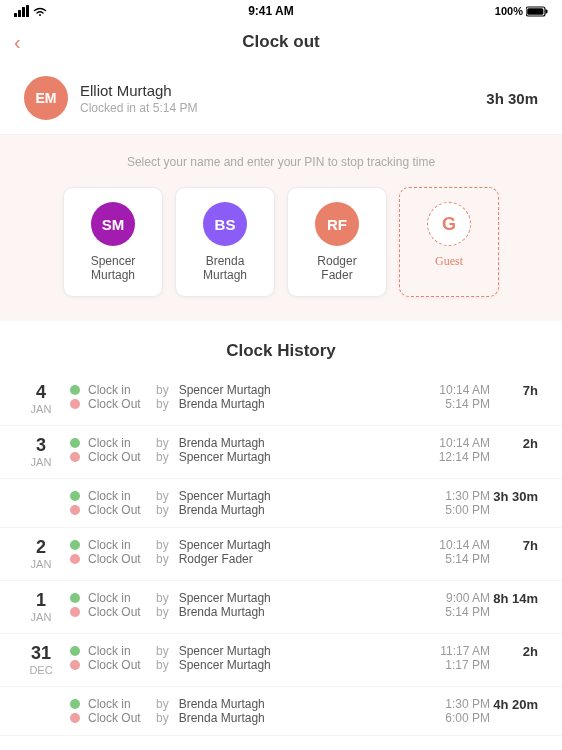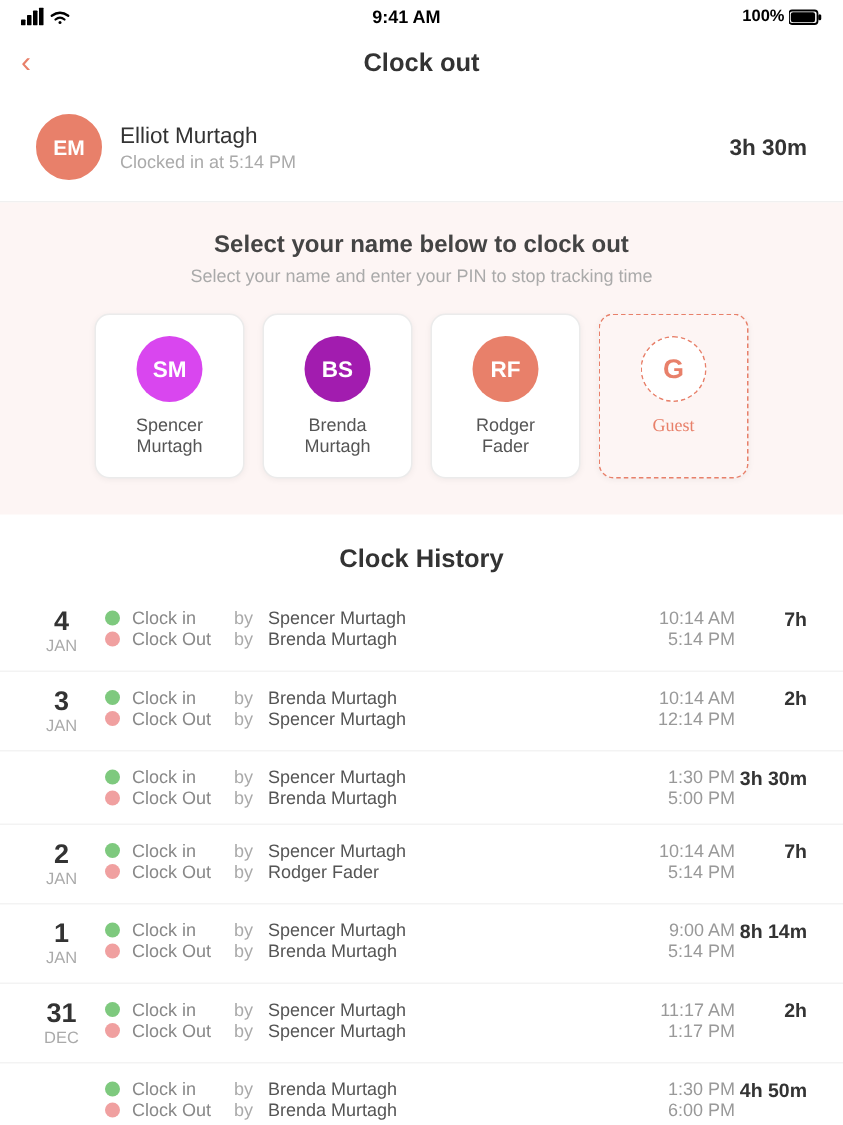--- a/index.html
+++ b/index.html
@@ -117,22 +117,22 @@
       width: 44px;
       height: 44px;
       border-radius: 50%;
       display: flex;
       align-items: center;
       justify-content: center;
       font-weight: 700;
       font-size: 15px;
       color: #fff;
     }
-    .card-avatar.sm-color { background: #d946ef; }
-    .card-avatar.bs-color { background: #a21caf; }
+    .card-avatar.sm-color { background: #a21caf; }
+    .card-avatar.bs-color { background: #8b5cf6; }
     .card-avatar.rf-color { background: #e8806a; }
     .card-avatar.guest-color {
       background: #fff;
       border: 1.5px dashed #e8806a;
       color: #e8806a;
       font-size: 18px;
     }
     .card-name { font-size: 12px; color: #555; text-align: center; font-weight: 500; }
     .card-name.guest-text { color: #e8806a; font-family: Liberation Serif, serif; }
 
@@ -217,21 +217,20 @@
     <span>EM</span>
   </div>
   <div style="flex:1;">
     <div class="user-name">Elliot Murtagh</div>
     <div class="clock-info">Clocked in at 5:14 PM</div>
   </div>
   <div class="duration-badge">3h 30m</div>
 </div>
 
 <div class="select-section">
-  <div class="select-title">Select your name below to clock out</div>
   <div class="select-subtitle">Select your name and enter your PIN to stop tracking time</div>
   <div class="user-cards">
     <div class="user-card">
       <div class="card-avatar sm-color">SM</div>
       <div class="card-name">Spencer Murtagh</div>
     </div>
     <div class="user-card">
       <div class="card-avatar bs-color">BS</div>
       <div class="card-name">Brenda Murtagh</div>
     </div>
@@ -420,17 +419,17 @@
           <span class="entry-time">1:30 PM</span>
         </div>
         <div class="entry-row">
           <span class="dot dot-out"></span>
           <span class="entry-type">Clock Out</span>
           <span class="entry-by">by</span>
           <span class="entry-person">Brenda Murtagh</span>
           <span class="entry-time">6:00 PM</span>
         </div>
       </div>
-      <div class="entry-duration">4h 50m</div>
+      <div class="entry-duration">4h 20m</div>
     </div>
   </div>
 
 </div>
 
 </body></html>

